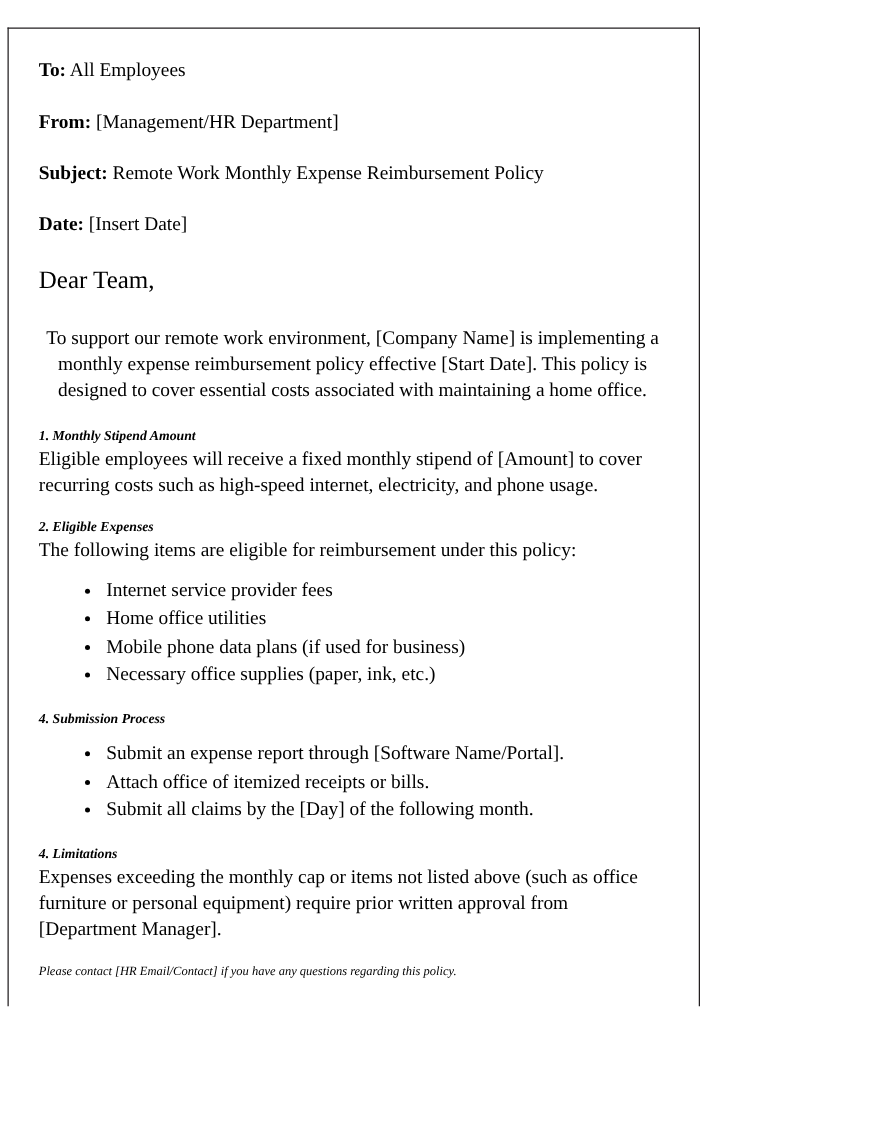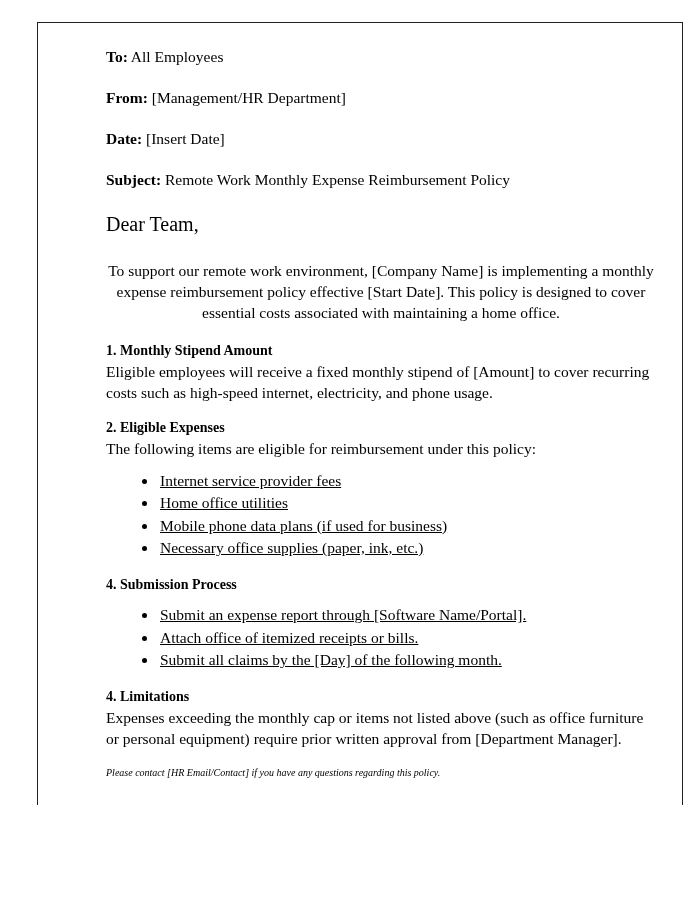--- a/index.html
+++ b/index.html
@@ -11,31 +11,30 @@
     width: 700px;
     height: 900px;
     font-family: "Liberation Serif", "DejaVu Serif", serif;
     color: #000000;
     overflow: hidden;
   }
 
   
   .page-frame {
     position: absolute;
-    left: 37px;
+    left: 6px;
     top: 22px;
-    width: 646px;
+    width: 554px;
     height: 783px;
     box-sizing: border-box;
     border-left: 1.5px solid #231f20;
     border-top: 1.5px solid #231f20;
     border-right: 1.5px solid #231f20;
     border-bottom: none;
     overflow: hidden;
-    padding-left: 44px;
   }
 
   .page-inner {
     padding: 24px 26px 0 24px;
   }
 
   .memo-line {
     font-size: 15.5px;
     line-height: 1.35;
     margin: 0 0 20px 0;
@@ -54,36 +53,36 @@
     font-size: 15.5px;
     line-height: 1.38;
     margin: 0 0 18px 0;
     text-align: center;
   }
 
   .section {
     margin: 0 0 16px 0;
   }
   .section-heading {
-    font-size: 14px;
+    font-size: 11px;
     font-weight: bold;
     line-height: 1.35;
     margin: 0;
+    font-style: italic;
   }
   .section-intro {
     font-size: 15.5px;
     line-height: 1.38;
     margin: 0;
   }
 
   ul.bullets {
     margin: 10px 0 0 0;
     padding-left: 52px;
     list-style-type: disc;
-    text-decoration: underline;
   }
   ul.bullets li {
     font-size: 15.5px;
     line-height: 1.45;
     margin: 0;
     padding-left: 2px;
   }
 
   .closing-para {
     font-size: 10px;
@@ -101,26 +100,26 @@
     <div>
       <p class="memo-line">
         <span class="label">To:</span>
         <span>All Employees</span>
       </p>
       <p class="memo-line">
         <span class="label">From:</span>
         <span>[Management/HR Department]</span>
       </p>
       <p class="memo-line">
+        <span class="label">Subject:</span>
+        <span>Remote Work Monthly Expense Reimbursement Policy</span>
+      </p>
+      <p class="memo-line">
         <span class="label">Date:</span>
         <span>[Insert Date]</span>
-      </p>
-      <p class="memo-line">
-        <span class="label">Subject:</span>
-        <span>Remote Work Monthly Expense Reimbursement Policy</span>
       </p>
     </div>
 
     <p class="salutation">Dear Team,</p>
 
     <p class="body-para">To support our remote work environment, [Company Name] is implementing a monthly expense reimbursement policy effective [Start Date]. This policy is designed to cover essential costs associated with maintaining a home office.</p>
 
     <div class="section">
       <p class="section-heading">1. Monthly Stipend Amount</p>
       <p class="section-intro">Eligible employees will receive a fixed monthly stipend of [Amount] to cover recurring costs such as high-speed internet, electricity, and phone usage.</p>

